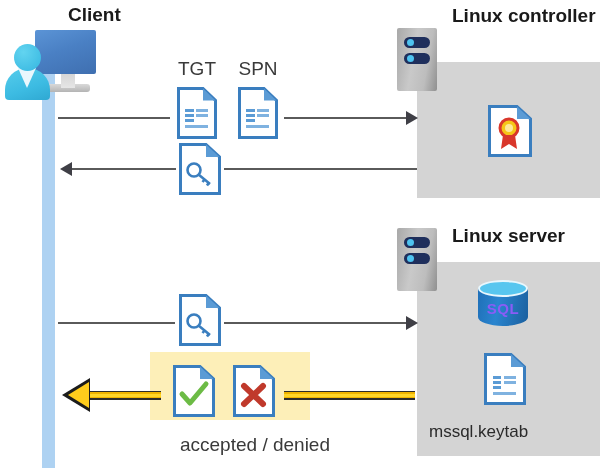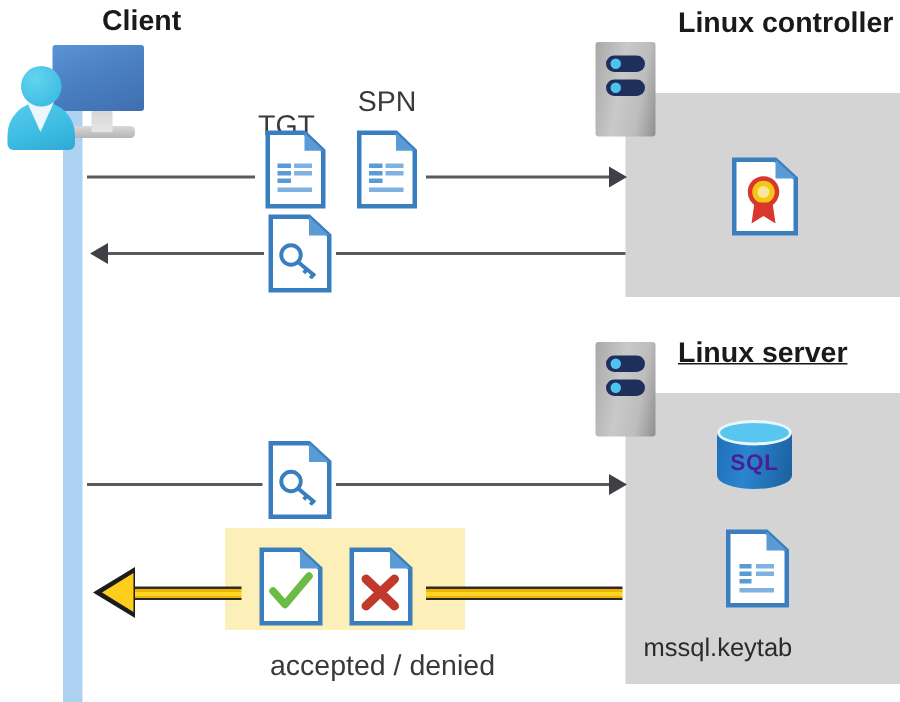--- a/index.html
+++ b/index.html
@@ -5,21 +5,21 @@
   html,body{margin:0;padding:0;background:#ffffff;}
   body{width:600px;height:468px;position:relative;overflow:hidden;
        font-family:"Liberation Sans","DejaVu Sans",sans-serif;
        -webkit-font-smoothing:antialiased;}
   .abs{position:absolute;}
 
   
   .title{font-weight:bold;color:#1a1a1a;font-size:19px;line-height:23px;}
   .dc-title{left:452px;top:4px;width:145px;text-align:left;}
   .client-title{left:30px;top:3px;width:120px;text-align:left;margin-left:38px;}
-  .linux-title{left:452px;top:224px;width:145px;text-align:left;text-decoration:underline;}
+  .linux-title{left:452px;top:224px;width:145px;text-align:left;}
 
   
   .panel{background:#d4d4d4;}
   #dc-panel{left:417px;top:62px;width:183px;height:136px;}
   #linux-panel{left:417px;top:262px;width:183px;height:194px;}
 
   
   #lifeline{left:42px;top:72px;width:13px;height:396px;background:#aed2f2;}
 
   
@@ -63,21 +63,21 @@
   
   .smalllabel{font-size:19px;color:#3a3a3a;line-height:22px;}
   .doclabel{font-size:17px;color:#2b2b2b;}
 
   
   #sql{left:478px;top:280px;width:50px;height:52px;}
   #sql .cyl{position:absolute;left:0;top:8px;width:50px;height:38px;border-radius:0 0 25px 25px/0 0 9px 9px;
         background:linear-gradient(100deg,#1f6fb8 0%,#2a85cf 40%,#1b5f9e 100%);}
   #sql .top{position:absolute;left:0;top:0;width:50px;height:17px;border-radius:50%;
         background:#58c6ef;border:2px solid #e9f7fd;box-sizing:border-box;}
-  #sql .sqltxt{position:absolute;left:0;top:20px;width:50px;text-align:center;color:#4c1d95;
+  #sql .sqltxt{position:absolute;left:0;top:20px;width:50px;text-align:center;color:#8b5cf6;
         font-size:15px;font-weight:bold;letter-spacing:.5px;}
 </style>
 </head>
 <body>
 
 <div class="abs panel" id="dc-panel"></div>
 <div class="abs panel" id="linux-panel"></div>
 
 <div class="abs title client-title">Client</div>
 <div class="abs title dc-title">Linux controller</div>
@@ -130,21 +130,21 @@
     <rect x="21" y="29" width="12" height="3" fill="#7fb2e0"></rect>
     <rect x="10" y="40" width="23" height="3" fill="#7fb2e0"></rect>
   </svg>
 </div>
 <div class="abs doclabel" style="left:429px;top:422px;width:219px;text-align:left;">mssql.keytab</div>
 
 <div class="abs gline" style="left:58px;top:117px;width:112px;"></div>
 <div class="abs gline" style="left:284px;top:117px;width:125px;"></div>
 <div class="abs ghead ghead-r" style="left:406px;top:111px;"></div>
 
-<div class="abs smalllabel" style="left:172px;top:74px;width:50px;text-align:left;">TGT</div>
+<div class="abs smalllabel" style="left:172px;top:58px;width:50px;text-align:center;">TGT</div>
 <div class="abs" style="left:176px;top:86px;">
   <svg width="42" height="54" viewBox="0 0 42 54">
     <path d="M2.5 2.5 H27 L39.5 14.5 V51.5 H2.5 Z" fill="#ffffff" stroke="#3a7ebf" stroke-width="3"></path>
     <path d="M27 2.5 L39.5 14.5 H27 Z" fill="#5b9bd5"></path>
     <rect x="9" y="23" width="9" height="3" fill="#5b9bd5"></rect>
     <rect x="9" y="28" width="9" height="3" fill="#5b9bd5"></rect>
     <rect x="9" y="33" width="9" height="3" fill="#5b9bd5"></rect>
     <rect x="20" y="23" width="12" height="3" fill="#7fb2e0"></rect>
     <rect x="20" y="28" width="12" height="3" fill="#7fb2e0"></rect>
     <rect x="9" y="39" width="23" height="3" fill="#7fb2e0"></rect>

